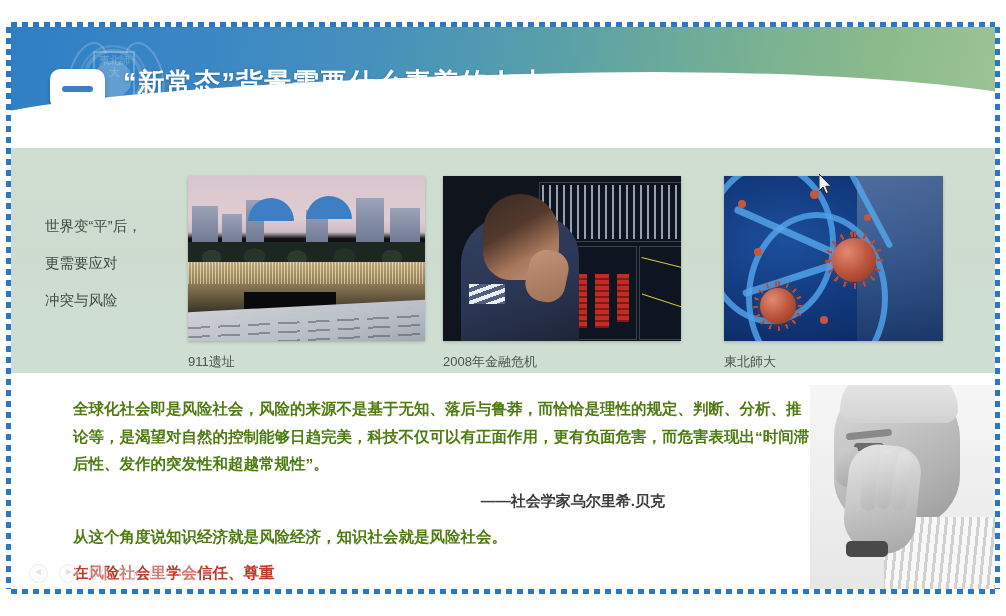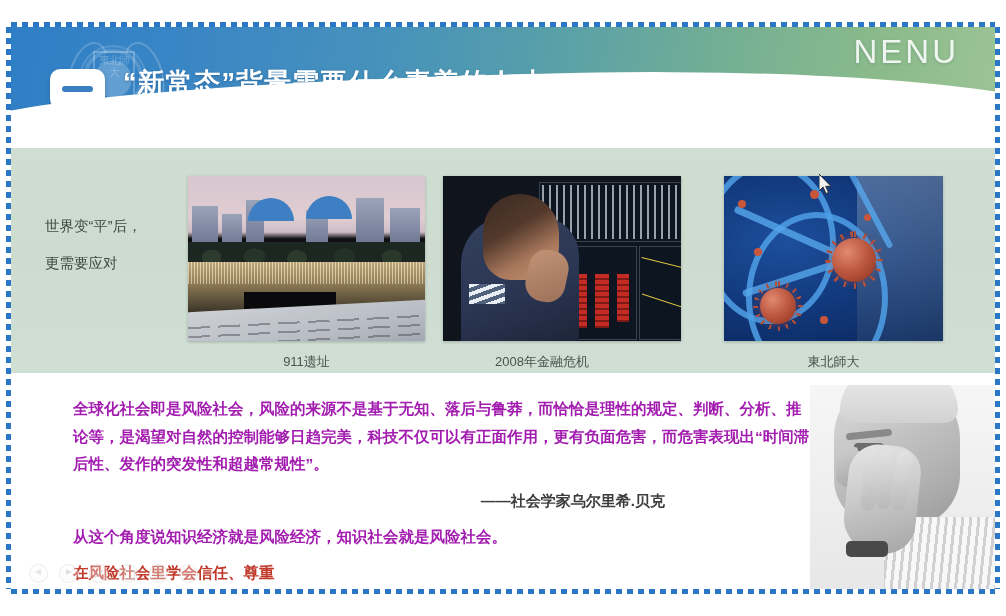--- a/index.html
+++ b/index.html
@@ -99,25 +99,25 @@
     font-size:14.5px;color:#3f4a44;line-height:2.55;
   }
   .photo{
     position:absolute;top:28px;overflow:hidden;background:#8aa;
     box-shadow:0 1px 3px rgba(0,0,0,.22);
   }
   #photo-911{left:177px;width:237px;height:165px;}
   #photo-crisis{left:432px;width:238px;height:165px;}
   #photo-disease{left:713px;width:219px;height:165px;}
   .photo-cap{
-    position:absolute;top:205px;text-align:center;
+    position:absolute;top:205px;text-align:left;
     font-size:13px;color:#4a544e;
   }
   #cap-911{left:177px;width:237px;}
-  #cap-crisis{left:412px;width:238px;}
+  #cap-crisis{left:432px;width:238px;}
   #cap-disease{left:713px;width:219px;}
 
   
   .p1-sky{position:absolute;inset:0;background:linear-gradient(180deg,#d8c6cf 0%,#e0cdd2 26%,#cdbcc6 34%,#0f0f14 38%,#090a0d 100%);}
   .p1-bld{position:absolute;background:linear-gradient(180deg,#9aa3b8,#6d7691);}
   .p1-dome{position:absolute;width:46px;height:23px;border-radius:23px 23px 0 0;background:#3e7fc4;}
   .p1-trees{position:absolute;left:0;right:0;top:66px;height:26px;
     background:radial-gradient(ellipse 16px 13px at 10% 60%,#2c3b2e 60%,transparent 61%),
                radial-gradient(ellipse 18px 13px at 28% 55%,#26342a 60%,transparent 61%),
                radial-gradient(ellipse 16px 13px at 46% 62%,#2b3a2d 60%,transparent 61%),
@@ -188,21 +188,21 @@
     background:linear-gradient(160deg,#cfcdcb,#a9a6a4);}
   .pt-hand{position:absolute;left:36px;top:60px;width:72px;height:108px;border-radius:30px 26px 30px 34px;
     background:linear-gradient(160deg,#e6e4e2 0%,#cbc8c6 45%,#a6a3a1 100%);transform:rotate(6deg);}
   .pt-finger{position:absolute;width:15px;height:60px;border-radius:9px;
     background:linear-gradient(160deg,#e3e1df,#b9b6b4);}
   .pt-shirt{position:absolute;left:74px;top:132px;width:140px;height:80px;
     background:repeating-linear-gradient(96deg,#f4f4f4 0 5px,#cfcdcb 5px 8px);}
   .pt-watch{position:absolute;left:36px;top:156px;width:42px;height:16px;border-radius:5px;background:#4d4a48;}
 
   #body-text{position:absolute;left:62px;top:22px;width:740px;}
-  .para{font-size:15.5px;color:#a21caf;line-height:1.78;font-weight:bold;}
+  .para{font-size:15.5px;color:#4d7c0f;line-height:1.78;font-weight:bold;}
   #attribution{margin-top:14px;text-align:right;padding-right:148px;
     font-size:15px;color:#3c3c3c;font-weight:bold;}
   #para2{margin-top:12px;}
   #para-red{margin-top:13px;font-size:15.5px;color:#c0392b;font-weight:bold;}
 
   
   #player-bar{position:absolute;left:18px;bottom:6px;display:flex;gap:11px;align-items:center;z-index:60;}
   .pbtn{width:17px;height:17px;border-radius:50%;border:1px solid #e2e2e2;
     position:relative;opacity:.65;background:rgba(250,250,250,.5);}
   .pbtn i{position:absolute;display:block;}
@@ -225,30 +225,30 @@
       <div id="seal-wreath-l"></div>
       <div id="seal-wreath-r"></div>
       <div id="seal-glyph">東北師大</div>
       <div id="seal-year">1951</div>
 
       <div id="title-badge">
         <div id="title-badge-dash"></div>
       </div>
 
       <div id="header-title">“新常态”背景需要什么素养的人才</div>
-      <div id="brand-nenu">NENU</div>
 
       <div id="header-curve"></div>
     </div>
 
     <div id="media-panel">
 
       <div id="left-caption">
         <div>世界变“平”后，</div>
         <div>更需要应对</div>
+        <div>冲突与风险</div>
       </div>
 
       <div class="photo" id="photo-911">
         <div class="p1-sky"></div>
         <div class="p1-bld" style="left:4px;top:30px;width:26px;height:40px;"></div>
         <div class="p1-bld" style="left:34px;top:38px;width:20px;height:32px;"></div>
         <div class="p1-bld" style="left:58px;top:24px;width:18px;height:46px;"></div>
         <div class="p1-bld" style="left:118px;top:34px;width:22px;height:36px;"></div>
         <div class="p1-bld" style="left:168px;top:22px;width:28px;height:48px;"></div>
         <div class="p1-bld" style="left:202px;top:32px;width:30px;height:38px;"></div>

